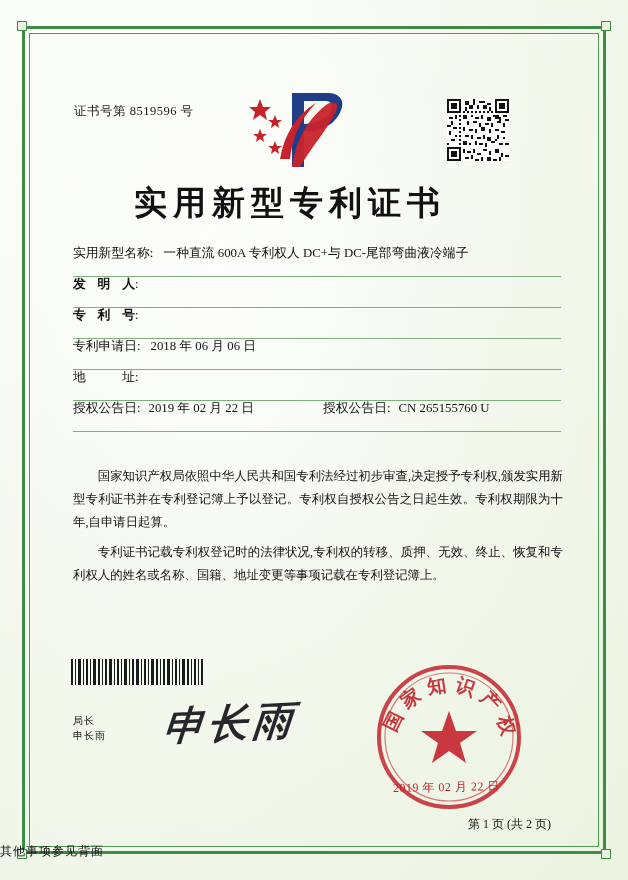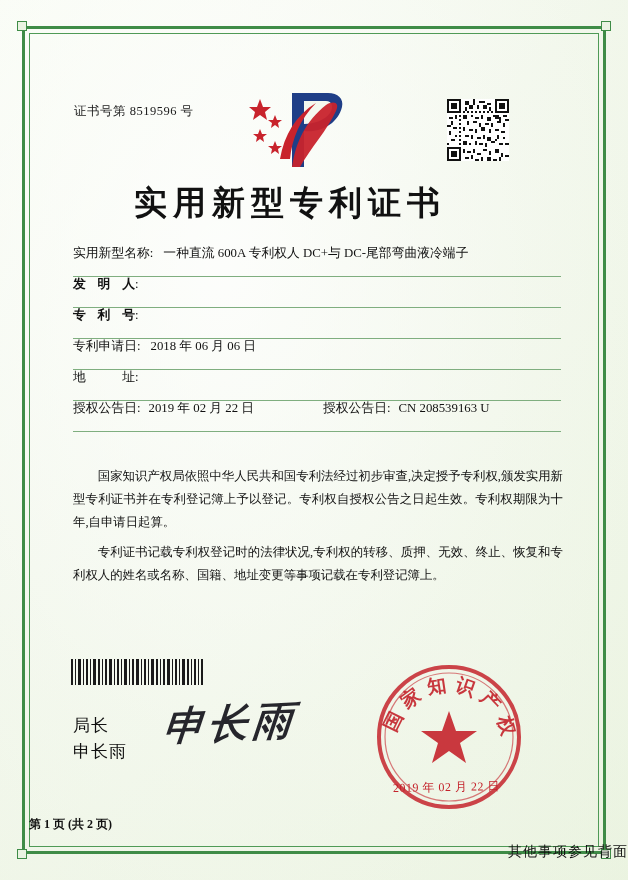--- a/index.html
+++ b/index.html
@@ -174,21 +174,21 @@
     left: 42px;
     top: 618px;
     width: 132px;
     height: 26px;
   }
 
   .sign-block {
     position: absolute;
     left: 44px;
     top: 672px;
-    font-size: 17px;
+    font-size: 10px;
     line-height: 1.5;
     color: #111;
   }
   .sign-block div { letter-spacing: 1px; }
 
   .handwriting {
     position: absolute;
     left: 135px;
     top: 655px;
     font-family: "DejaVu Serif", serif;
@@ -216,32 +216,31 @@
     font-size: 12px;
     color: #c4232b;
     letter-spacing: 0.5px;
     transform: rotate(-1deg);
   }
 
   .page-num {
     position: absolute;
     left: 0; right: 0;
     top: 775px;
+    text-align: right;
+    font-size: 12px;
+    color: #111;
+  }
+
+  .footer-note {
+    position: absolute;
+    left: 0; right: 0;
+    top: 843px;
     text-align: left;
     font-size: 12px;
-    color: #111;
-    font-weight: bold;
-  }
-
-  .footer-note {
-    position: absolute;
-    left: 0; right: 0;
-    top: 843px;
-    text-align: right;
-    font-size: 14px;
     color: #111;
     letter-spacing: 1px;
   }
 </style>
 </head>
 <body>
 
 <div class="page">
 
   <div class="border-outer"></div>
@@ -424,21 +423,21 @@
         </span>
       </div>
 
       <div class="frow split">
         <span class="half1">
           <span class="lbl">授权公告日:</span>
           <span class="val">2019 年 02 月 22 日</span>
         </span>
         <span class="half2">
           <span class="lbl">授权公告日:</span>
-          <span class="val">CN 208539163 U</span>
+          <span class="val">CN 265155760 U</span>
         </span>
       </div>
 
     </div>
 
     <div class="para p1">
       <span class="indent">国家知识产权局依照中华人民共和国专利法经过初步审查,决定授予专利权,颁发实用新型专利证书并在专利登记簿上予以登记。专利权自授权公告之日起生效。专利权期限为十年,自申请日起算。</span>
     </div>
     <div class="para p2">
       <span class="indent">专利证书记载专利权登记时的法律状况,专利权的转移、质押、无效、终止、恢复和专利权人的姓名或名称、国籍、地址变更等事项记载在专利登记簿上。</span>

